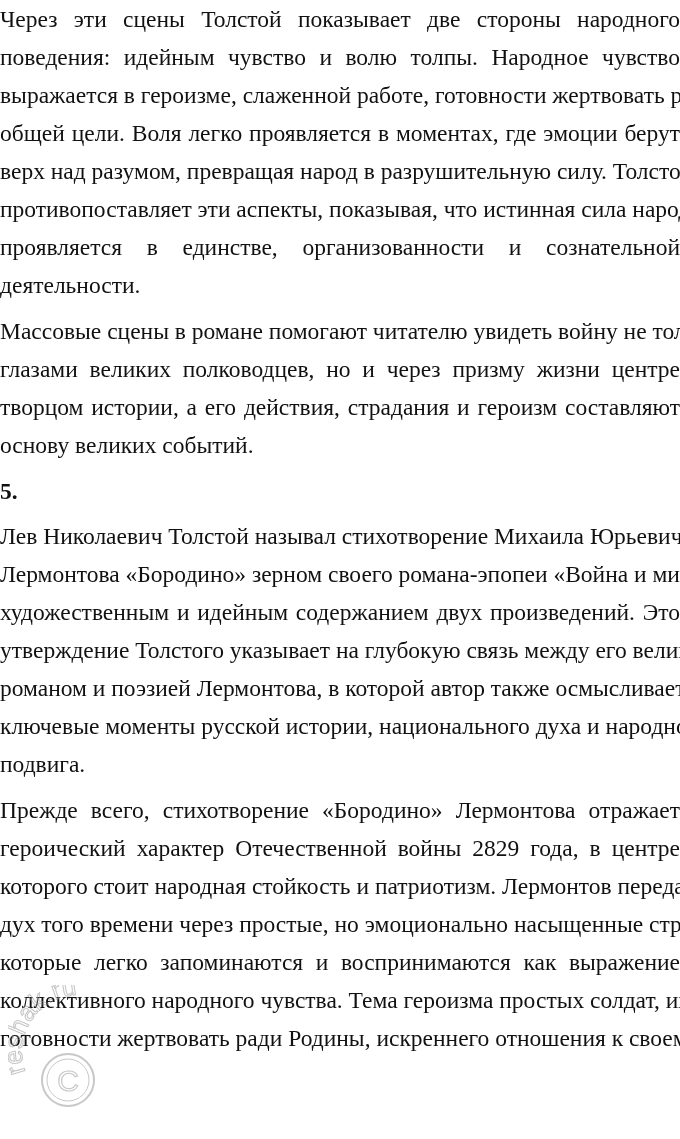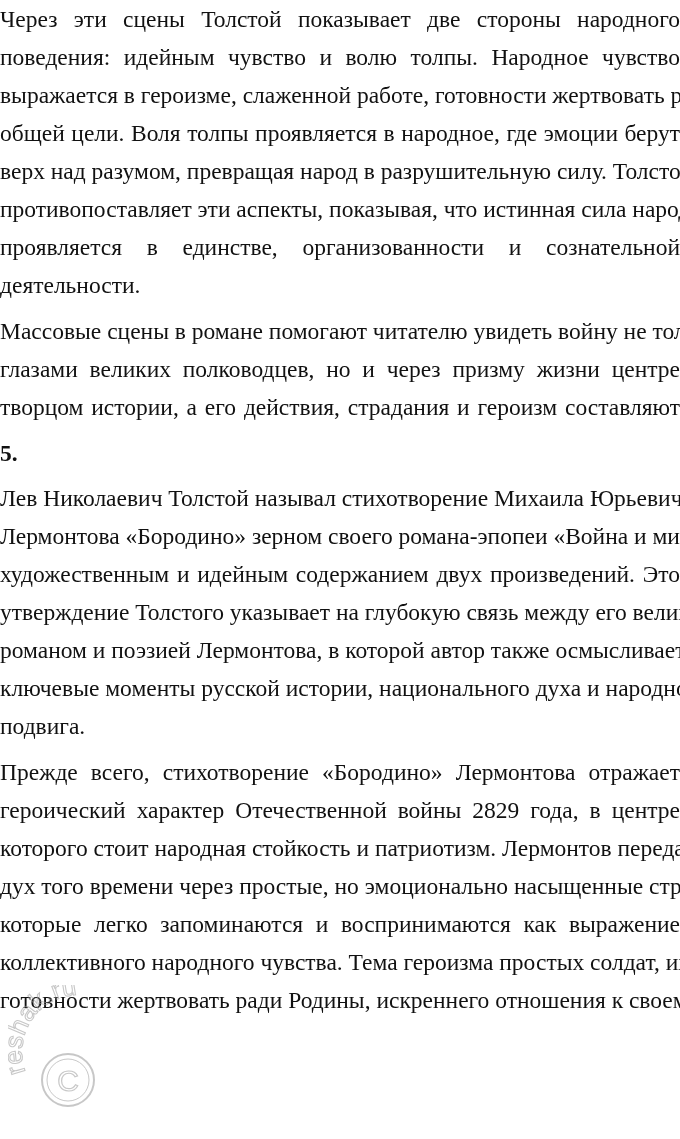--- a/index.html
+++ b/index.html
@@ -56,31 +56,32 @@
 </style>
 </head>
 <body>
 
 <div class="page">
 
   <div class="para">
     <span class="line">Через эти сцены Толстой показывает две стороны народного</span>
     <span class="line">поведения: идейным чувство и волю толпы. Народное чувство</span>
     <span class="line">выражается в героизме, слаженной работе, готовности жертвовать ради</span>
-    <span class="line">общей цели. Воля толпы проявляется в народное, где эмоции берут</span>
+    <span class="line">общей цели. Воля легко проявляется в моментах, где эмоции берут</span>
     <span class="line">верх над разумом, превращая народ в разрушительную силу. Толстой</span>
     <span class="line">противопоставляет эти аспекты, показывая, что истинная сила народа</span>
     <span class="line">проявляется в единстве, организованности и сознательной</span>
     <span class="line last">деятельности.</span>
   </div>
 
   <div class="para">
     <span class="line">Массовые сцены в романе помогают читателю увидеть войну не только</span>
     <span class="line">глазами великих полководцев, но и через призму жизни центре</span>
     <span class="line">творцом истории, а его действия, страдания и героизм составляют</span>
+    <span class="line last">основу великих событий.</span>
   </div>
 
   <div class="heading">5.</div>
 
   <div class="para">
     <span class="line">Лев Николаевич Толстой называл стихотворение Михаила Юрьевича</span>
     <span class="line">Лермонтова «Бородино» зерном своего романа-эпопеи «Война и мир»</span>
     <span class="line">художественным и идейным содержанием двух произведений. Это</span>
     <span class="line">утверждение Толстого указывает на глубокую связь между его великим</span>
     <span class="line">романом и поэзией Лермонтова, в которой автор также осмысливает</span>

